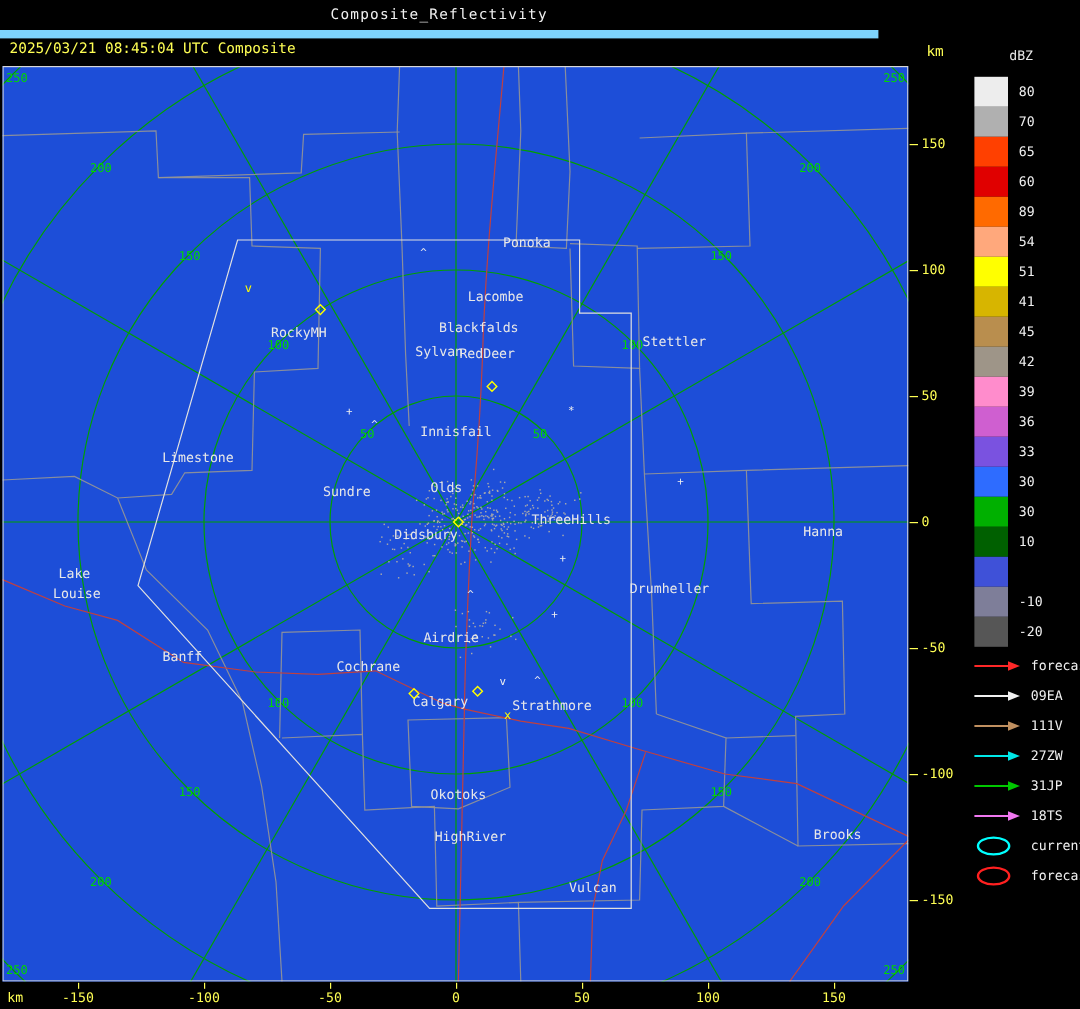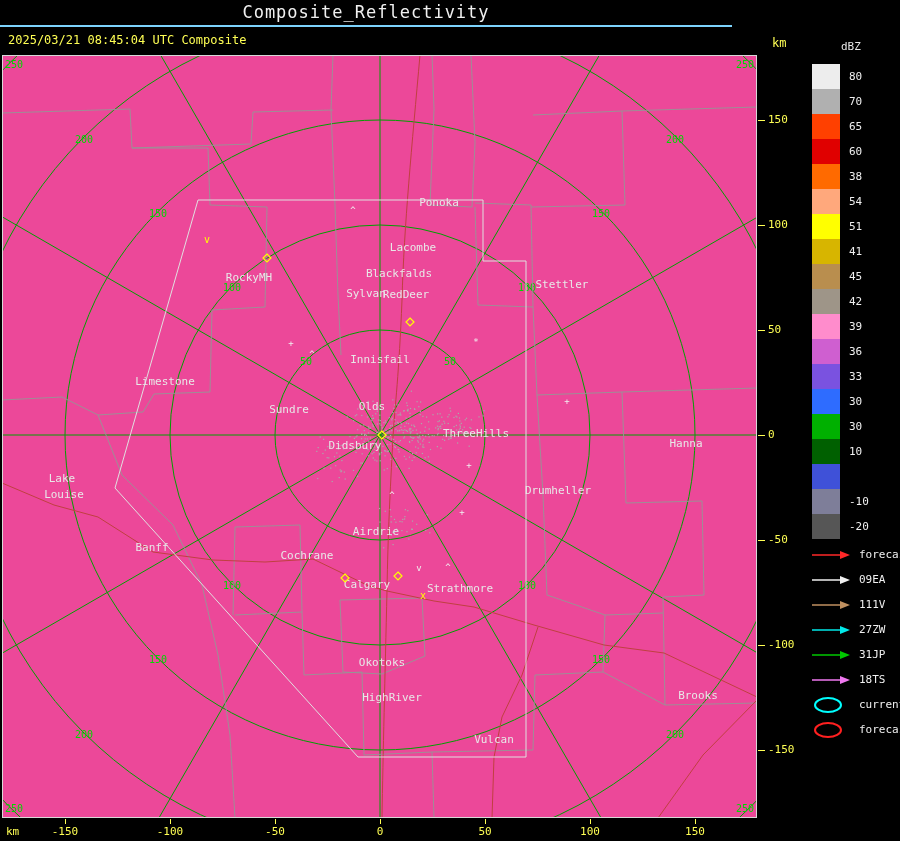--- a/index.html
+++ b/index.html
@@ -1,22 +1,22 @@
 <!DOCTYPE html>
 <html><head>
 <meta charset="utf-8">
 <style>
   html,body{margin:0;padding:0;background:#000;width:900px;height:841px;overflow:hidden;
     font-family:"DejaVu Sans Mono","Liberation Mono",monospace;}
-  .titlebar{position:absolute;left:0;top:0;width:732px;height:25px;border-bottom:2px solid #7dd3fc;
-    color:#f0f0f0;font-size:17px;text-align:center;line-height:25px;letter-spacing:1px;}
+  .titlebar{position:absolute;left:0;top:0;width:732px;height:25px;border-bottom:7px solid #7dd3fc;
+    color:#f0f0f0;font-size:12px;text-align:center;line-height:25px;letter-spacing:1px;}
   .hdr-ts{position:absolute;left:8px;top:33px;color:#ffff54;font-size:12px;}
   .hdr-km{position:absolute;left:772px;top:36px;color:#ffff54;font-size:12px;}
   .cb-title{position:absolute;left:841px;top:40px;color:#e8e8e8;font-size:11px;}
-  .mapbox{position:absolute;left:2px;top:55px;width:755px;height:763px;background:#ec4899;}
+  .mapbox{position:absolute;left:2px;top:55px;width:755px;height:763px;background:#1d4ed8;}
   .raxis{position:absolute;left:757px;top:55px;width:55px;height:763px;}
   .rtick{position:absolute;width:7px;height:1px;background:#ffff54;}
   .rlab{position:absolute;left:11px;color:#ffff54;font-size:11px;width:40px;}
   .baxis{position:absolute;left:0;top:818px;width:812px;height:23px;}
   .btick{position:absolute;width:1px;height:5px;background:#ffff54;top:1px;}
   .blab{position:absolute;top:7px;width:36px;text-align:center;color:#ffff54;font-size:11px;}
   .bkm{position:absolute;left:6px;top:7px;color:#ffff54;font-size:11px;}
   .colorbar{position:absolute;left:812px;top:64px;text-align:right;}
   .cbrow{display:flex;height:25px;align-items:center;}
   .cbsw{width:28px;height:25px;}
@@ -567,21 +567,21 @@
     <div class="cbrow">
       <div class="cbsw" style="background: rgb(255, 64, 0);"></div>
       <div class="cblab">65</div>
     </div>
     <div class="cbrow">
       <div class="cbsw" style="background: rgb(224, 0, 0);"></div>
       <div class="cblab">60</div>
     </div>
     <div class="cbrow">
       <div class="cbsw" style="background: rgb(255, 106, 0);"></div>
-      <div class="cblab">38</div>
+      <div class="cblab">89</div>
     </div>
     <div class="cbrow">
       <div class="cbsw" style="background: rgb(255, 168, 124);"></div>
       <div class="cblab">54</div>
     </div>
     <div class="cbrow">
       <div class="cbsw" style="background: rgb(255, 255, 0);"></div>
       <div class="cblab">51</div>
     </div>
     <div class="cbrow">

